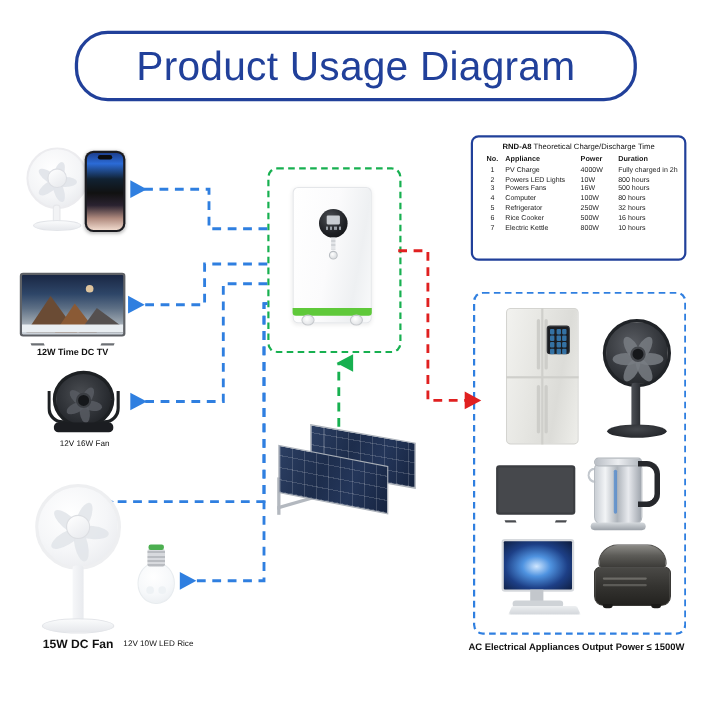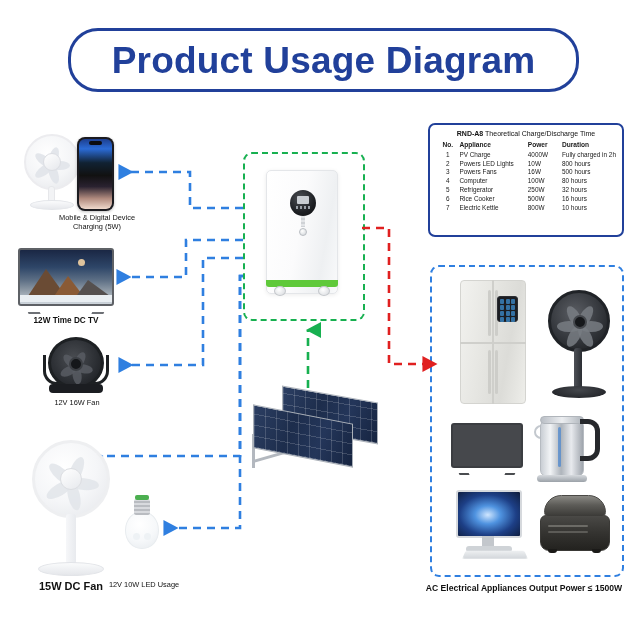--- a/index.html
+++ b/index.html
@@ -12,21 +12,21 @@
   #stage{position:absolute;inset:0;}
 
   
   .title-pill{
     position:absolute;left:68px;top:28px;width:505px;height:58px;
     border:3px solid #21409a;border-radius:30px;
     display:flex;align-items:center;justify-content:center;
     background:#fff;
   }
   .title-pill .t{
-    font-size:37px;font-weight:bold;color:#21409a;letter-spacing:.2px;
+    font-size:37px;font-weight:normal;color:#21409a;letter-spacing:.2px;
     white-space:nowrap;line-height:1;
   }
 
   
   .table-card{
     position:absolute;left:428px;top:123px;width:196px;height:114px;
     border:2px solid #21409a;border-radius:7px;background:#fff;
     padding:4px 6px 0 6px;box-sizing:border-box;overflow:hidden;
   }
   .tbl-title{font-size:7px;text-align:center;margin:1px 0 3px 0;color:#111;}
@@ -334,24 +334,20 @@
     <div class="fanW-neck"></div>
     <div class="fanW-base"></div>
   </div>
 
   <div class="dev" style="left:77px;top:137px;width:37px;height:74px;">
     <div class="phone-body">
         <div class="phone-scr"></div>
       </div>
     <div class="phone-notch"></div>
   </div>
-  <div class="lbl sm" style="left:22px;top:213px;width:150px;">
-    <div>Mobile &amp; Digital Device</div>
-    <div>Charging (5W)</div>
-  </div>
 
   <div class="dev" style="left:18px;top:248px;width:96px;height:65px;">
     <div class="tv-frame">
         <div class="tv-scr">
       <div class="tv-sun"></div>
           <div class="tv-mtn1"></div>
           <div class="tv-mtn2"></div>
           <div class="tv-mtn3"></div>
           <div class="tv-snow"></div>
     </div>
@@ -389,21 +385,21 @@
   </div>
   <div class="lbl bold" style="left:25px;top:580px;width:92px;">15W DC Fan</div>
 
   <div class="dev" style="left:125px;top:495px;width:34px;height:58px;">
     <div class="bulb-glass"></div>
     <div class="bulb-dot" style="left:8px;"></div>
     <div class="bulb-dot" style="left:19px;"></div>
     <div class="bulb-cap"></div>
     <div class="bulb-green"></div>
   </div>
-  <div class="lbl sm" style="left:105px;top:580px;width:78px;">12V 10W LED Usage</div>
+  <div class="lbl sm" style="left:105px;top:580px;width:78px;">12V 10W LED Rice</div>
 
   <div class="dev" style="left:266px;top:170px;width:72px;height:128px;">
     <div class="ess-body"></div>
     <div class="ess-disc"></div>
     <div class="ess-lcd"></div>
     <div class="ess-leds"></div>
     <div class="ess-stem"></div>
     <div class="ess-btn"></div>
     <div class="ess-green"></div>
     <div class="ess-caster" style="left:8px;"></div>

